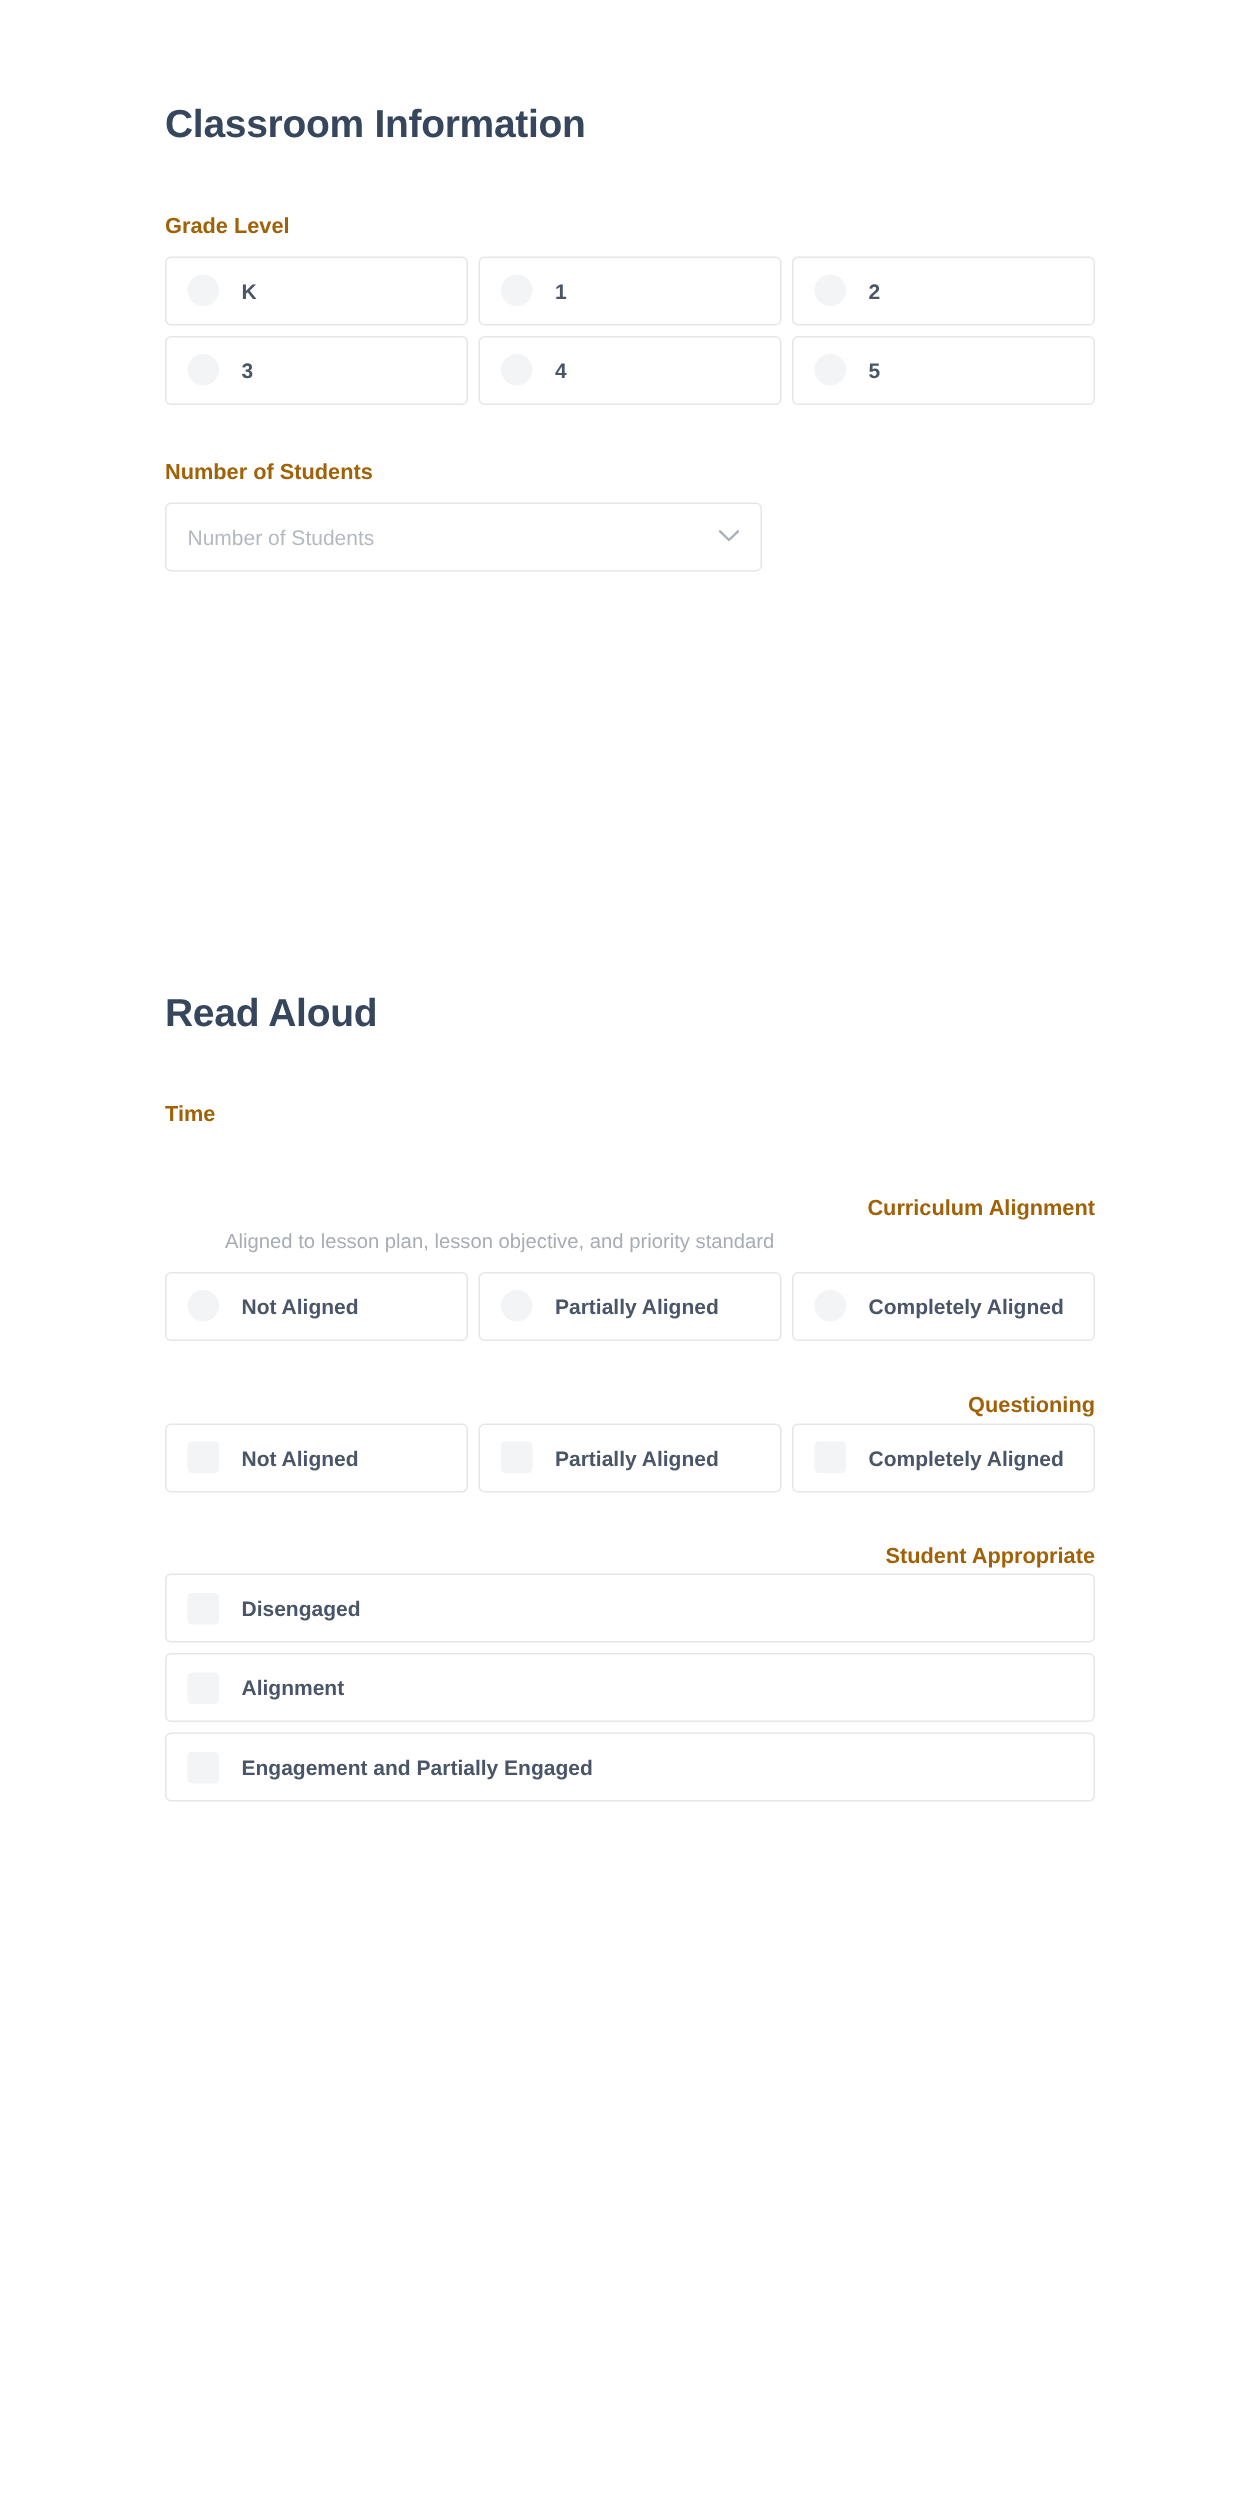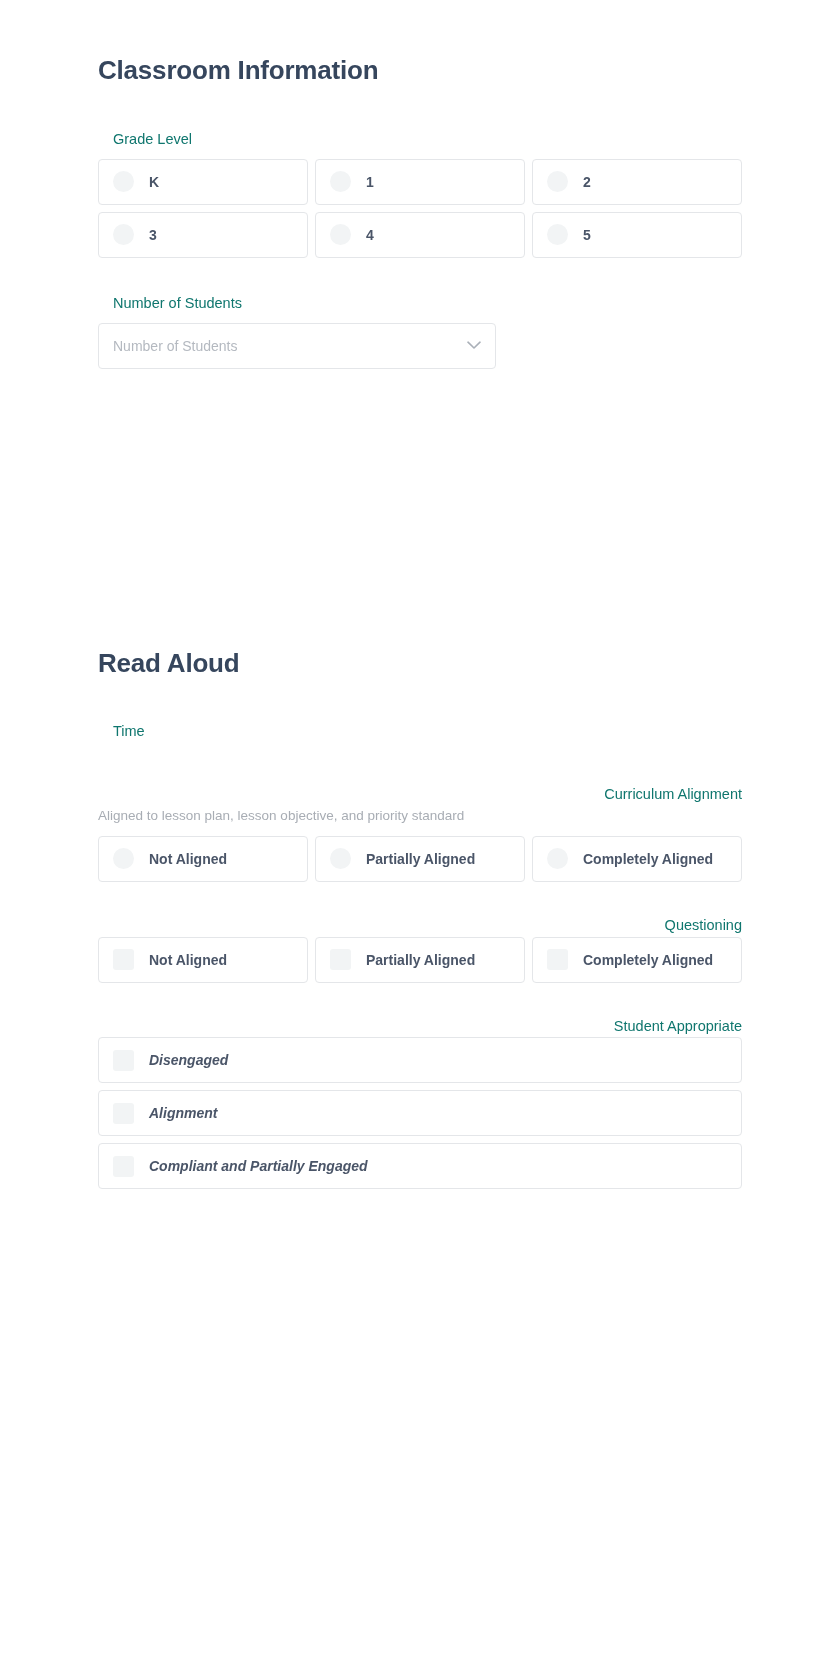--- a/index.html
+++ b/index.html
@@ -10,21 +10,21 @@
     background: #ffffff;
     font-family: "Liberation Sans", sans-serif;
     -webkit-font-smoothing: antialiased;
   }
 
   .page {
     width: 840px;
     height: 1680px;
     position: relative;
     background: #ffffff;
-    padding: 4px;
+    padding: 16px;
     overflow: hidden;
   }
 
   .content {
     padding-left: 94px;
     padding-right: 94px;
     padding-top: 52px;
   }
 
   
@@ -39,49 +39,48 @@
   .section-block { }
 
   
   .gap-classroom-bottom { height: 280px; }
 
   
   .field-group { margin-top: 0; }
 
   .field-label {
     font-size: 14.5px;
-    font-weight: normal;
-    color: #0f766e;
+    font-weight: bold;
+    color: #a16207;
     line-height: 1.3;
     margin-bottom: 10px;
-    margin-left: 15px;
   }
 
   .field-label.with-desc { margin-bottom: 2px; text-align: right; }
 
   .field-desc {
     font-size: 13.5px;
     font-weight: normal;
     color: #a8adb4;
     line-height: 1.45;
     margin-bottom: 10px;
+    margin-left: 40px;
   }
 
   
   .option-grid {
     display: grid;
     grid-template-columns: repeat(3, 1fr);
     gap: 7px;
   }
 
   .option-list {
     display: flex;
     flex-direction: column;
     gap: 7px;
-    font-style: italic;
   }
 
   .option-card {
     border: 1px solid #e4e6e9;
     border-radius: 4px;
     background: #ffffff;
     height: 46px;
     display: flex;
     align-items: center;
     padding-left: 14px;
@@ -284,21 +283,21 @@
           <div class="option-card full">
             <span class="control-square"></span>
             <span class="option-label">Disengaged</span>
           </div>
           <div class="option-card full">
             <span class="control-square"></span>
             <span class="option-label">Alignment</span>
           </div>
           <div class="option-card full">
             <span class="control-square"></span>
-            <span class="option-label">Compliant and Partially Engaged</span>
+            <span class="option-label">Engagement and Partially Engaged</span>
           </div>
         </div>
       </div>
 
     </div>
 
   </div>
 </div>
 
 </body></html>

